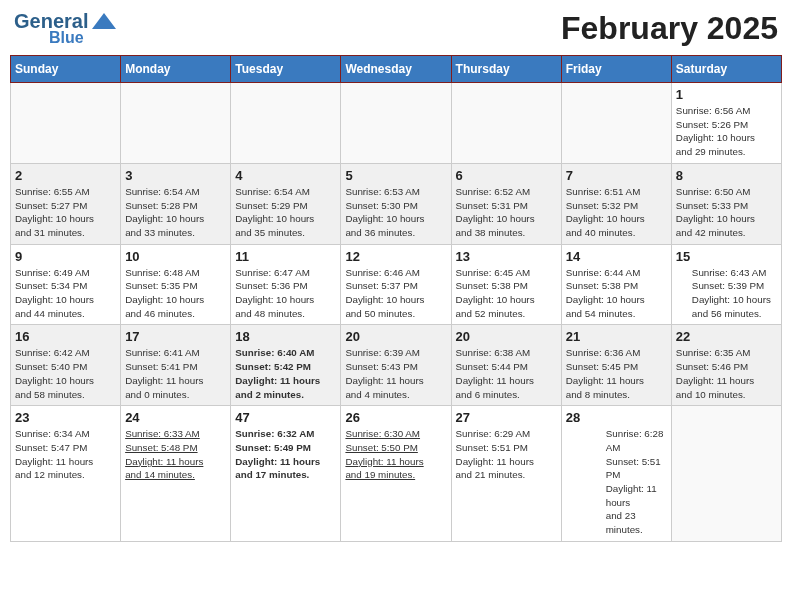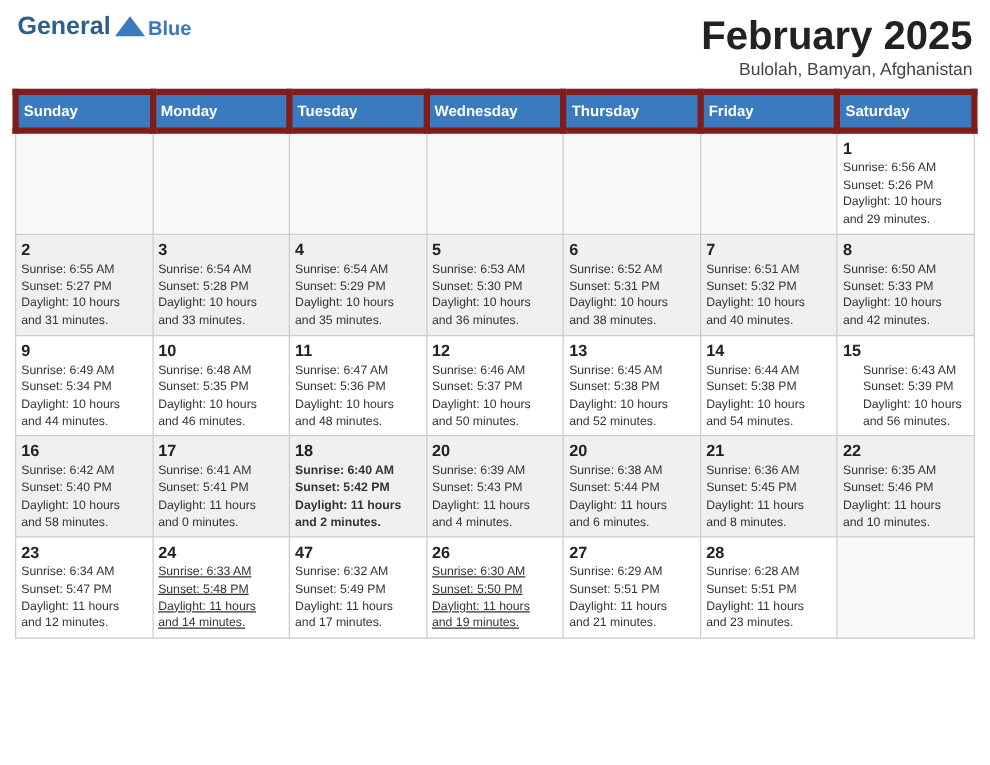--- a/index.html
+++ b/index.html
@@ -12,30 +12,30 @@
     }
     .header {
       display: flex;
       justify-content: space-between;
       align-items: flex-start;
       margin-bottom: 8px;
       padding: 0 4px;
     }
     .logo {
       display: flex;
-      flex-direction: row;
-      align-items: flex-end;
+      flex-direction: column;
+      align-items: center;
     }
     .logo-row {
       display: flex;
       align-items: center;
       gap: 2px;
     }
     .title-block {
-      text-align: right;
+      text-align: center;
     }
     .month-title {
       font-size: 32px;
       font-weight: bold;
       color: #222;
     }
     .subtitle {
       font-size: 14px;
       color: #444;
     }
@@ -44,21 +44,21 @@
       border-collapse: collapse;
       font-size: 10.5px;
     }
     .calendar th {
       background: #3a7abf;
       color: #fff;
       padding: 6px 4px;
       text-align: left;
       font-size: 12px;
       font-weight: bold;
-      border: 5px solid #7f1d1d;
+      border: 1px solid #7f1d1d;
     }
     .calendar td {
       border: 1px solid #ccc;
       vertical-align: top;
       padding: 4px;
       width: 110px;
       min-height: 80px;
       background: #fff;
     }
     .calendar td.empty {
@@ -87,21 +87,20 @@
     <div class="logo-row">
       <span style="font-size:20px;font-weight:bold;color:#2c5f8a;">General</span>
       <svg width="28" height="22" viewBox="0 0 28 22">
         <polygon points="14,2 26,18 2,18" fill="#3a7abf"></polygon>
       </svg>
     </div>
     <span style="font-size:16px;font-weight:bold;color:#3a7abf;margin-top:-4px;">Blue</span>
   </div>
   <div class="title-block">
     <div class="month-title">February 2025</div>
-    <div class="subtitle">Bulolah, Bamyan, Afghanistan</div>
   </div>
 </div>
 
 <table class="calendar">
   <thead>
     <tr>
     <th>Sunday</th>
         <th>Monday</th>
         <th>Tuesday</th>
         <th>Wednesday</th>
@@ -289,42 +288,42 @@
         </td>
         <td>
           <div class="day-num">24</div>
           <div class="day-info" style="white-space: pre-line; text-decoration: underline;">Sunrise: 6:33 AM
 Sunset: 5:48 PM
 Daylight: 11 hours
 and 14 minutes.</div>
         </td>
         <td>
           <div class="day-num">47</div>
-          <div class="day-info" style="white-space: pre-line;">Sunrise: 6:32 AM
+          <div class="day-info" style="white-space: pre-line; font-weight: bold;">Sunrise: 6:32 AM
 Sunset: 5:49 PM
 Daylight: 11 hours
 and 17 minutes.</div>
         </td>
         <td>
           <div class="day-num">26</div>
           <div class="day-info" style="white-space: pre-line; text-decoration: underline;">Sunrise: 6:30 AM
 Sunset: 5:50 PM
 Daylight: 11 hours
 and 19 minutes.</div>
         </td>
         <td>
           <div class="day-num">27</div>
           <div class="day-info" style="white-space: pre-line;">Sunrise: 6:29 AM
 Sunset: 5:51 PM
 Daylight: 11 hours
 and 21 minutes.</div>
         </td>
         <td>
           <div class="day-num">28</div>
-          <div class="day-info" style="white-space: pre-line;">Sunrise: 6:28 AM
+          <div class="day-info" style="white-space: pre-line; margin-left: 40px;">Sunrise: 6:28 AM
 Sunset: 5:51 PM
 Daylight: 11 hours
 and 23 minutes.</div>
         </td>
         <td class="empty"></td>
       </tr>
     </tbody>
 </table>
 
 </body></html>

